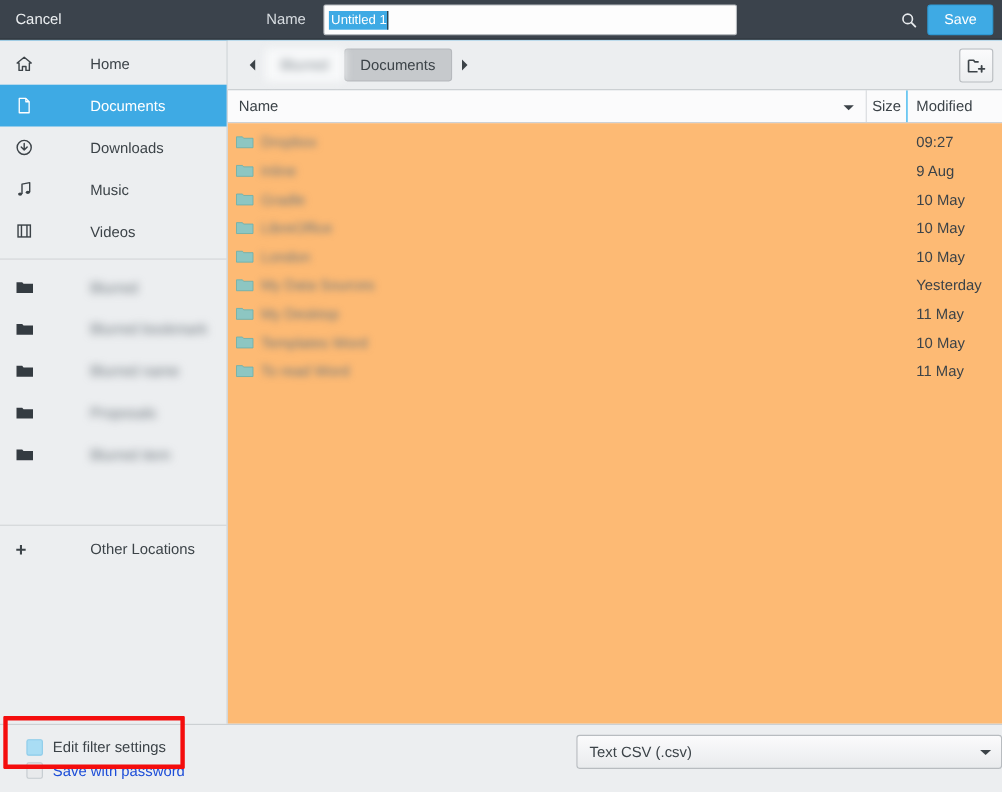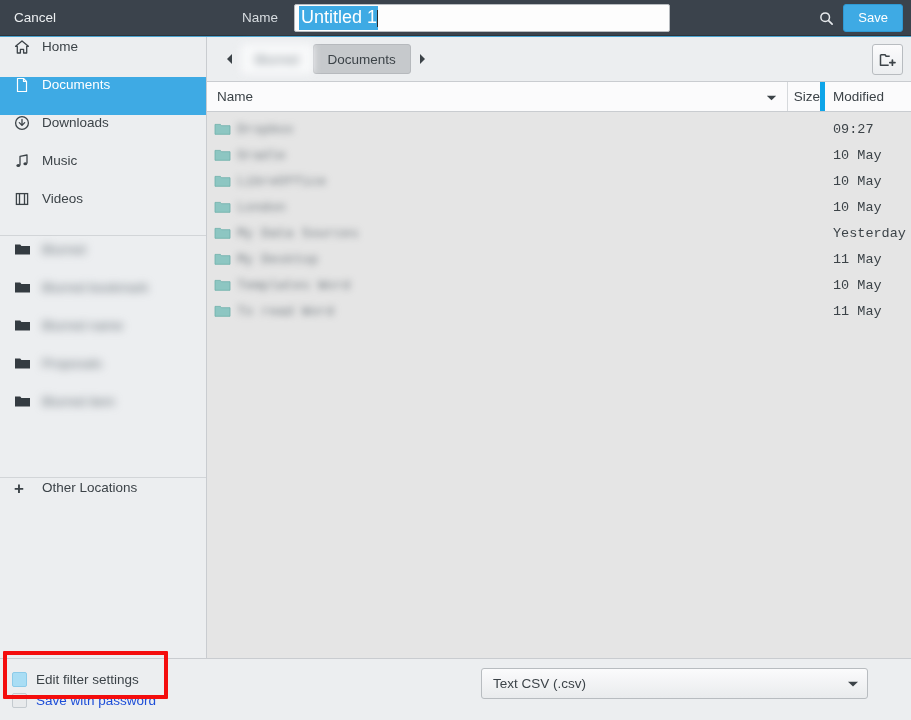--- a/index.html
+++ b/index.html
@@ -49,21 +49,21 @@
     background: #fdfdfd;
     border: 1px solid #b8bcc0;
     border-radius: 2px;
     display: flex; align-items: center;
     padding: 0 4px;
     overflow: hidden;
   }
   .hb-nameentry .sel {
     background: #3eaae4;
     color: #ffffff;
-    font-size: 18px;
+    font-size: 12px;
     padding: 1px 1px 2px 2px;
     white-space: nowrap;
   }
   .hb-caret {
     width: 1px; height: 17px;
     background: #2b2b2b;
     margin-left: -1px;
   }
   .hb-search {
     position: absolute;
@@ -99,26 +99,27 @@
   .sidebar {
     width: 207px; min-width: 207px;
     background: #eceef0;
     border-right: 1px solid #c9ccd0;
     display: flex; flex-direction: column;
     position: relative;
   }
   .side-section { padding: 2px 0 0 0; }
   .side-item {
     height: 38px;
-    display: flex; align-items: flex-start;
+    display: flex; align-items: center;
     padding-left: 14px;
     font-size: 13.5px;
     color: #3c4348;
     cursor: default;
     user-select: none;
+    gap: 40px;
   }
   .side-item.selected {
     background: #3eaae4;
     color: #ffffff;
   }
   .side-item .si-icon {
     width: 24px; min-width: 24px;
     display: flex; align-items: center; justify-content: flex-start;
   }
   .side-item .si-label { margin-left: 4px; }
@@ -210,38 +211,37 @@
     position: relative;
     border-right: 1px solid #d6d9dc;
     cursor: default; user-select: none;
   }
   .ch-sortarrow {
     position: absolute; right: 10px; top: 50%;
     transform: translateY(-50%);
   }
   .ch-size {
     width: 37px; min-width: 37px;
-    display: flex; align-items: center; justify-content: flex-end;
-    border-right: 5px solid #0ea5e9;
+    display: flex; align-items: center; justify-content: center;
+    border-right: 1px solid #0ea5e9;
     cursor: default; user-select: none;
   }
   .ch-mod {
     width: 86px; min-width: 86px;
     display: flex; align-items: center;
     padding-left: 8px;
     cursor: default; user-select: none;
   }
 
   
   .filelist {
     flex: 1;
     overflow: hidden;
-    background: #e5e5e5;
+    background: #fdba74;
     padding-top: 4px;
-    font-family: Liberation Mono, monospace;
   }
   .filerow {
     height: 26px;
     display: flex; align-items: center;
     font-size: 13.5px;
     color: #3c4348;
     cursor: default;
   }
   .fr-icon {
     width: 30px; min-width: 30px;
@@ -270,20 +270,21 @@
     border-top: 1px solid #c9ccd0;
     display: flex; align-items: center;
     position: relative;
   }
   .bb-checks {
     padding-left: 12px;
     display: flex; flex-direction: column;
     gap: 6px;
     position: relative;
     z-index: 2;
+    margin-left: 12px;
   }
   .bb-check {
     display: flex; align-items: center;
     font-size: 13.5px;
     color: #3c4348;
     cursor: default; user-select: none;
   }
   .cb-box {
     width: 15px; height: 15px;
     border: 1px solid #a9b3ba;
@@ -294,21 +295,21 @@
   }
   .cb-box.on {
     background: #a9ddf4;
     border-color: #8ccbe9;
   }
   .bb-check.dim { color: #1d4ed8; }
   .bb-check.dim .cb-box { background: #e8eaec; border-color: #c4cacf; }
 
   .bb-filter {
     position: absolute;
-    left: 481px; top: 668px;
+    left: 524px; top: 668px;
     width: 387px; height: 31px;
     background: linear-gradient(#fbfbfc, #e9ebed);
     border: 1px solid #b8bcc0;
     border-radius: 3px;
     display: flex; align-items: center;
     padding: 0 8px 0 11px;
     font-size: 13.5px;
     color: #3c4348;
     cursor: default; user-select: none;
     z-index: 3;
@@ -508,20 +509,30 @@
       <div class="filelist">
         <div class="filerow">
           <span class="fr-icon">
               <svg width="17" height="14" viewBox="0 0 17 14">
                 <path d="M1 2.4h5.4l1.1 1.3H16v8.6H1z" fill="#8dc6c2" stroke="#6fb0ab" stroke-width="0.8"></path>
               </svg>
             </span>
           <span class="fr-name">Dropbox</span>
           <span class="fr-size"></span>
           <span class="fr-mod">09:27</span>
+        </div>
+        <div class="filerow">
+          <span class="fr-icon">
+              <svg width="17" height="14" viewBox="0 0 17 14">
+                <path d="M1 2.4h5.4l1.1 1.3H16v8.6H1z" fill="#8dc6c2" stroke="#6fb0ab" stroke-width="0.8"></path>
+              </svg>
+            </span>
+          <span class="fr-name">Inline</span>
+          <span class="fr-size"></span>
+          <span class="fr-mod">9 Aug</span>
         </div>
         <div class="filerow">
           <span class="fr-icon">
               <svg width="17" height="14" viewBox="0 0 17 14">
                 <path d="M1 2.4h5.4l1.1 1.3H16v8.6H1z" fill="#8dc6c2" stroke="#6fb0ab" stroke-width="0.8"></path>
               </svg>
             </span>
           <span class="fr-name">Gradle</span>
           <span class="fr-size"></span>
           <span class="fr-mod">10 May</span>

